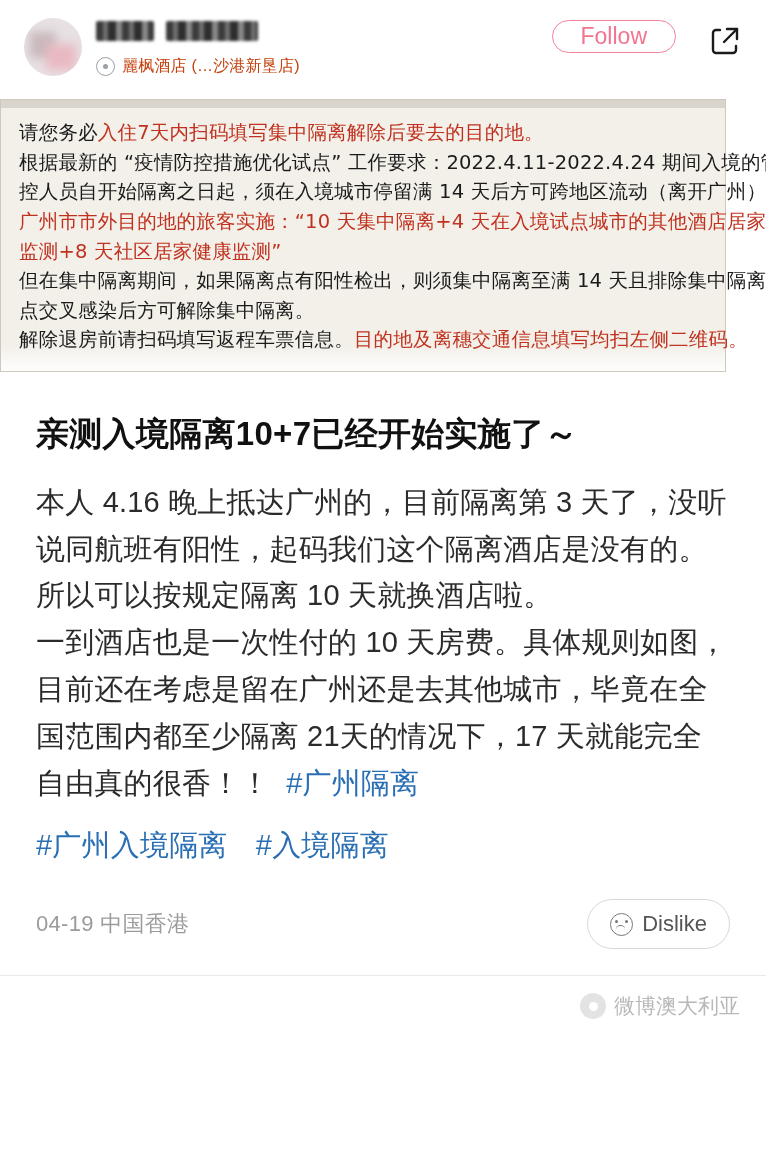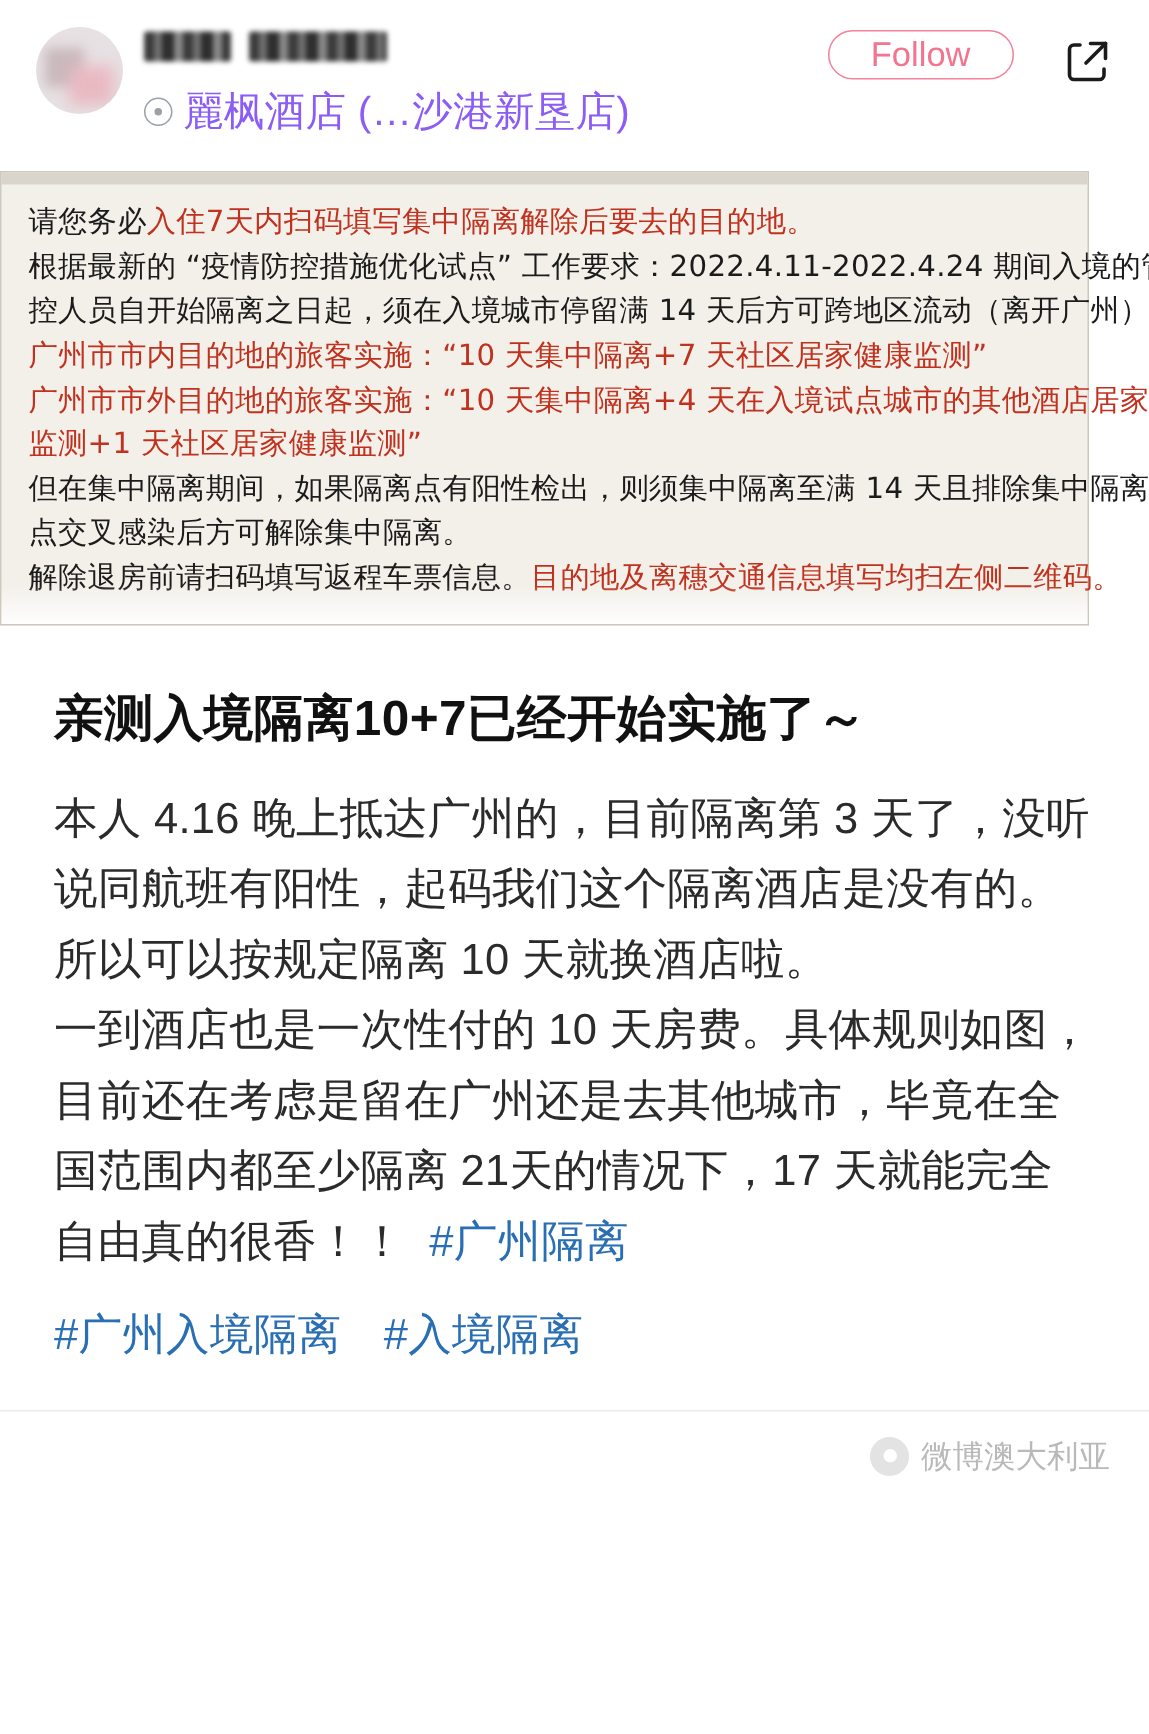--- a/index.html
+++ b/index.html
@@ -37,21 +37,21 @@
   .mask-w2{width:92px;}
   .loc-row{display:flex;align-items:center;gap:7px;margin-top:10px;}
   .loc-pin{
     width:17px;height:17px;border-radius:50%;
     border:1.6px solid #9aa0a6;position:relative;flex:0 0 auto;
   }
   .loc-pin:after{
     content:"";position:absolute;left:50%;top:50%;
     width:5px;height:5px;margin:-2.5px 0 0 -2.5px;border-radius:50%;background:#9aa0a6;
   }
-  .loc-text{font-size:27px;color:#8b5cf6;letter-spacing:.2px;}
+  .loc-text{font-size:16px;color:#c2410c;letter-spacing:.2px;}
   .follow-btn{
     flex:0 0 auto;margin-top:6px;
     border:1.6px solid #f2819b;border-radius:26px;
     color:#f2748f;background:#fff;
     font-size:23px;line-height:1;
     padding:4px 28px;cursor:pointer;
   }
   .share-btn{
     flex:0 0 auto;margin:10px 0 0 18px;width:34px;height:34px;cursor:pointer;
   }
@@ -168,23 +168,22 @@
 
   <div class="photo-wrap">
     <div class="photo">
       <div class="topbar"></div>
 
       <div class="line mix">
         <span>请您务必</span><span class="red">入住7天内扫码填写集中隔离解除后要去的目的地。</span>
       </div>
       <div class="line">根据最新的 “疫情防控措施优化试点” 工作要求：2022.4.11-2022.4.24 期间入境的管</div>
       <div class="line">控人员自开始隔离之日起，须在入境城市停留满 14 天后方可跨地区流动（离开广州）</div>
-      <div class="line red">广州市市内目的地的旅客实施：“10 天集中隔离+7 天社区居家健康监测”</div>
       <div class="line red">广州市市外目的地的旅客实施：“10 天集中隔离+4 天在入境试点城市的其他酒店居家</div>
-      <div class="line red">监测+1 天社区居家健康监测”</div>
+      <div class="line red">监测+8 天社区居家健康监测”</div>
       <div class="line">但在集中隔离期间，如果隔离点有阳性检出，则须集中隔离至满 14 天且排除集中隔离</div>
       <div class="line">点交叉感染后方可解除集中隔离。</div>
       <div class="line mix">
         <span>解除退房前请扫码填写返程车票信息。</span><span class="red">目的地及离穗交通信息填写均扫左侧二维码。</span>
       </div>
 
       <div class="photo-fade"></div>
     </div>
   </div>
 
@@ -195,20 +194,32 @@
       <p>本人 4.16 晚上抵达广州的，目前隔离第 3 天了，没听说同航班有阳性，起码我们这个隔离酒店是没有的。所以可以按规定隔离 10 天就换酒店啦。</p>
       <p><span>一到酒店也是一次性付的 10 天房费。具体规则如图，目前还在考虑是留在广州还是去其他城市，毕竟在全国范围内都至少隔离 21天的情况下，17 天就能完全自由真的很香！！</span>&nbsp;&nbsp;<span class="tag">#广州隔离</span></p>
     </div>
 
     <div class="tags-line">
       <span class="tag">#广州入境隔离</span>
       <span class="tag">#入境隔离</span>
     </div>
   </div>
 
+  <div class="footer">
+    <div class="meta">
+      <span>04-19</span>
+      <span>中国香港</span>
+    </div>
+    <button class="dislike">
+      <span class="face">
+          <span class="mouth"></span>
+        </span>
+      <span>Dislike</span>
+    </button>
+  </div>
 
   <div class="divider"></div>
 
   <div class="watermark">
     <span class="wm-eye"></span>
     <span>微博澳大利亚</span>
   </div>
 
 </div>
 

